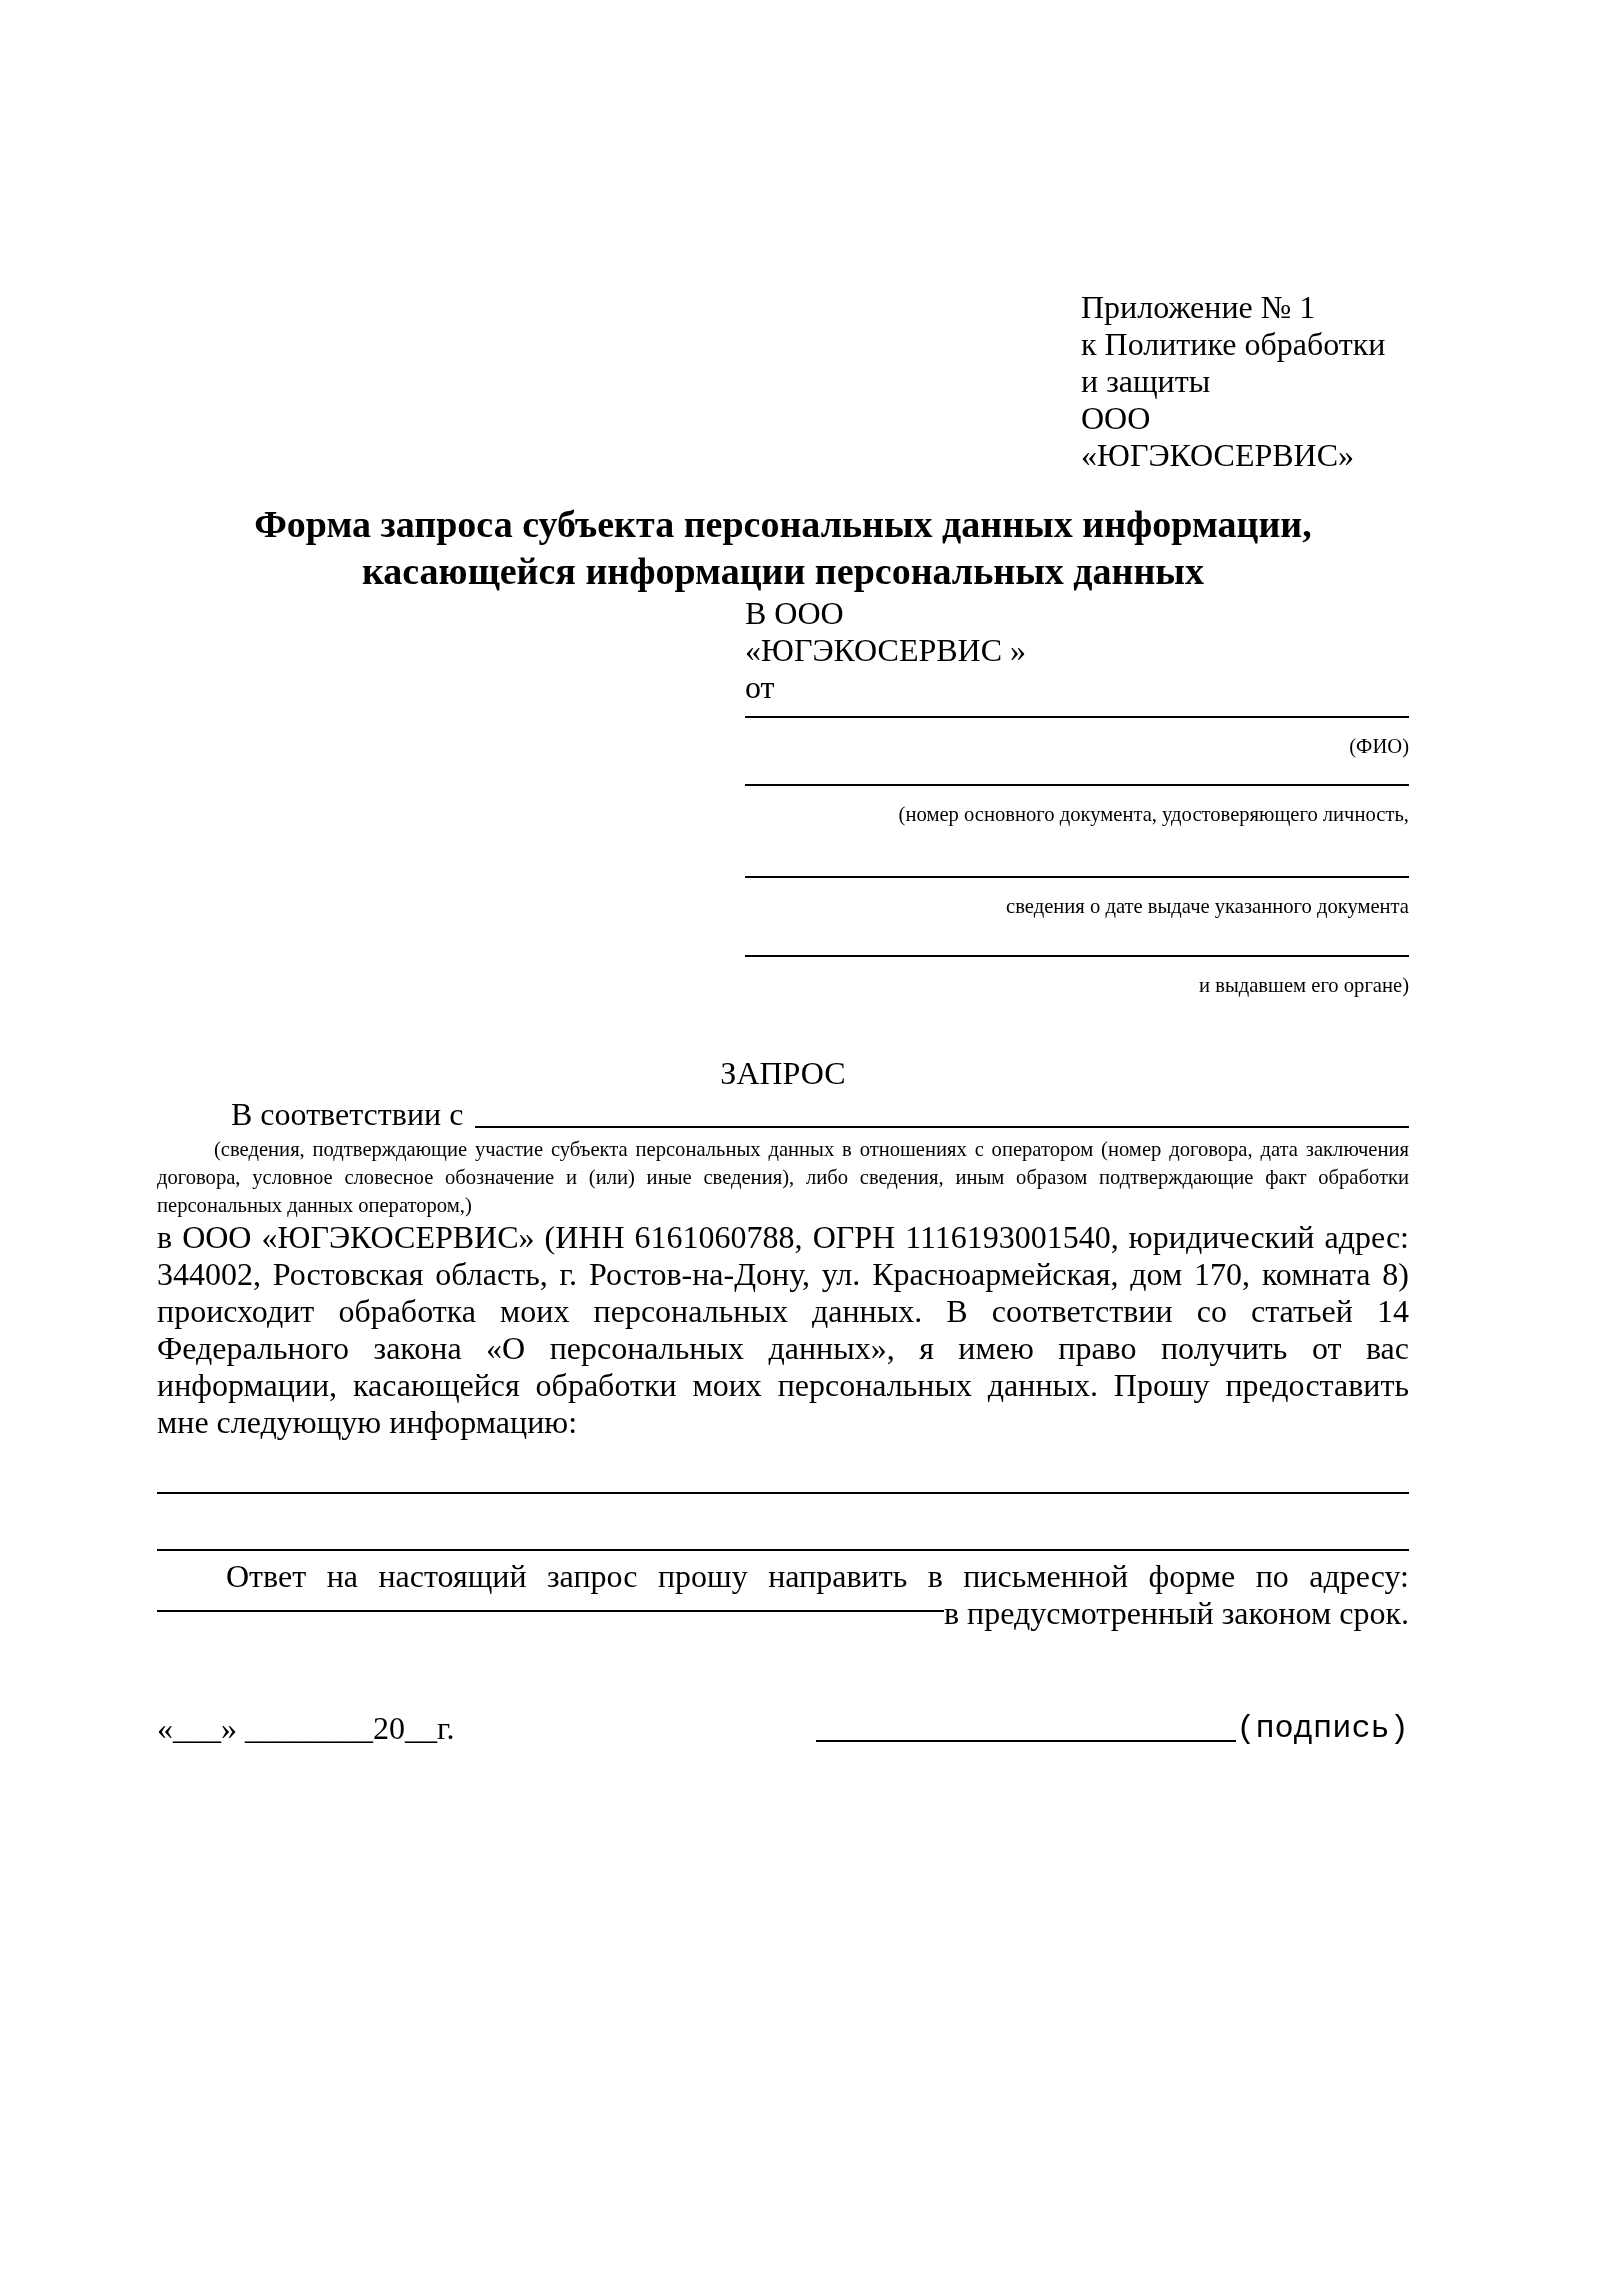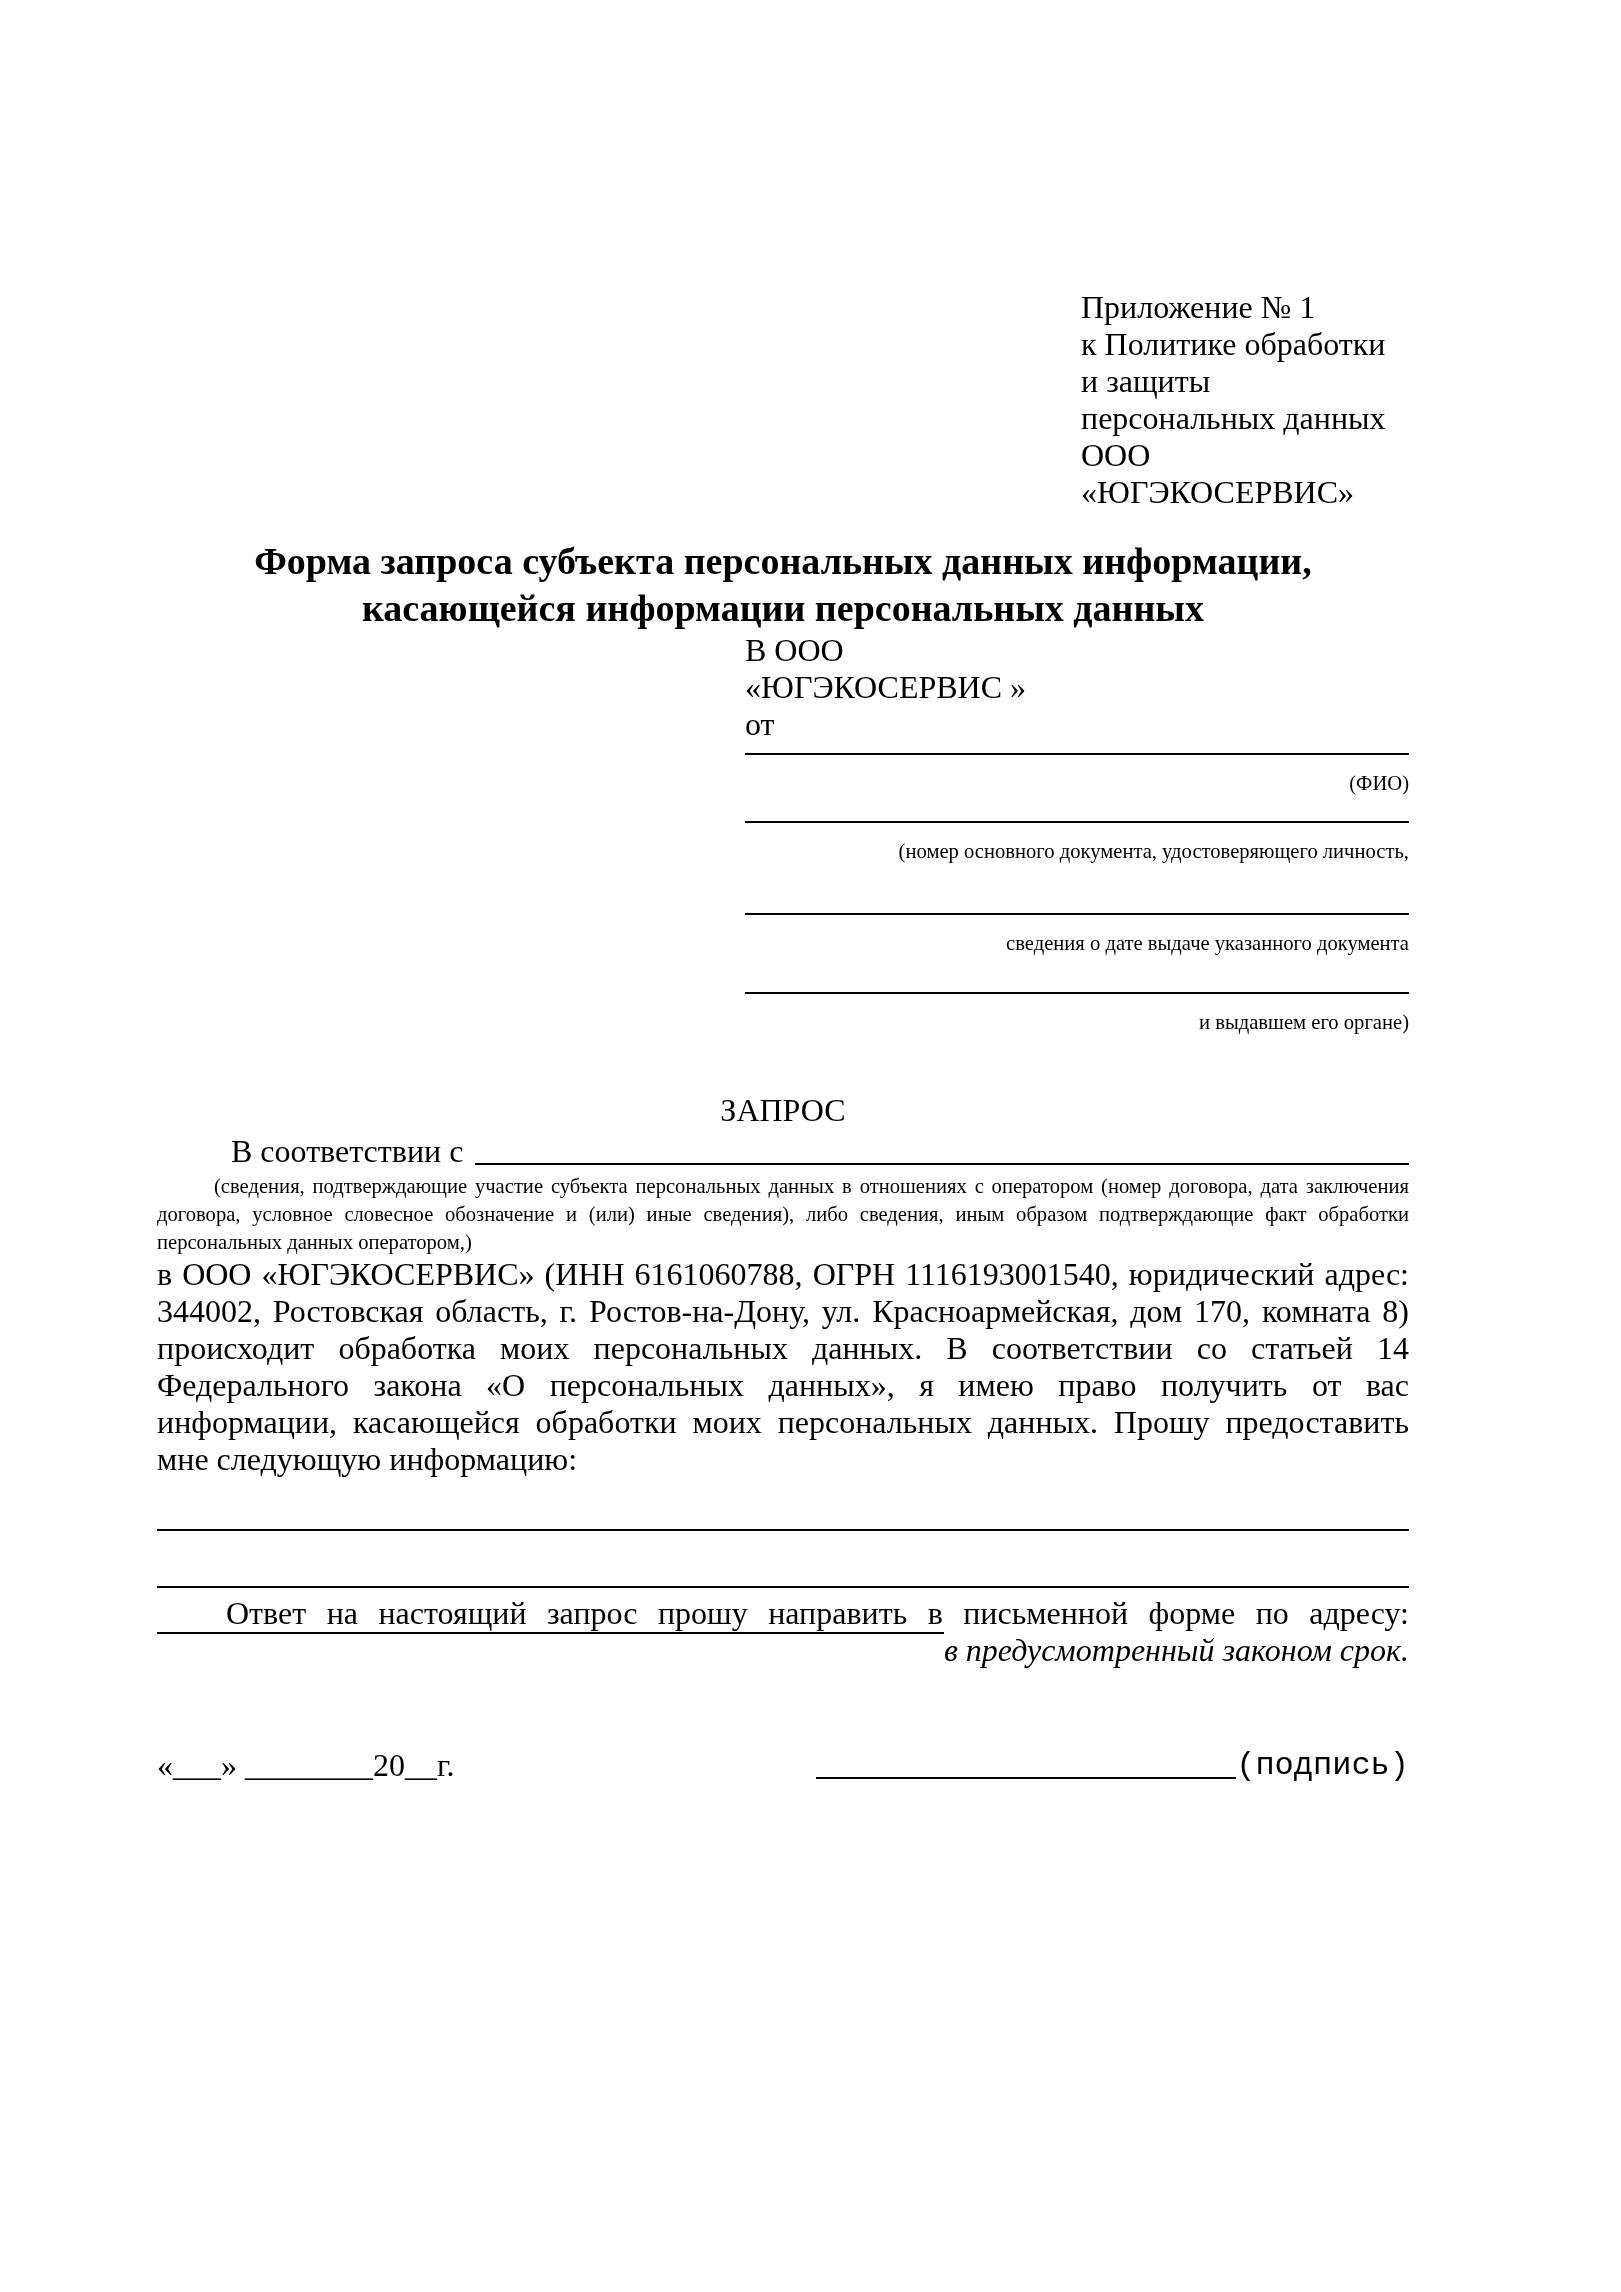--- a/index.html
+++ b/index.html
@@ -65,38 +65,37 @@
   .rule { height: 0; border-bottom: 2.9px solid #000; }
   .r1 { margin-top: 51px; }
   .r2 { margin-top: 55px; }
 
   .reply {
     margin-top: 7.8px;
     text-indent: 69px;
     text-align: justify;
     text-align-last: justify;
   }
-  .reply2 { display: flex; align-items: flex-start; font-style: italic; }
+  .reply2 { display: flex; align-items: center; }
   .reply2 .suffix { white-space: nowrap; }
 
   .footer { display: flex; align-items: flex-start; margin-top: 78px; }
   .footer .date { white-space: nowrap; }
   .sig { margin-left: auto; display: flex; align-items: flex-end; }
   .sig .sigfill { width: 420px; border-bottom: 2.9px solid #000; margin-bottom: 4.9px; }
   .sig .sigcap { white-space: nowrap; font-family: Liberation Mono, monospace; }
 </style>
 </head>
 <body>
 
 <div class="page">
 
   <div class="header-block fs-body">
     <div>Приложение № 1</div>
     <div>к Политике обработки и защиты</div>
-    <div>персональных данных</div>
     <div>ООО «ЮГЭКОСЕРВИС»</div>
   </div>
 
   <div class="title">
     <div>Форма запроса субъекта персональных данных информации,</div>
     <div>касающейся информации персональных данных</div>
   </div>
 
   <div class="addressee fs-body">
     <div>В ООО</div>

